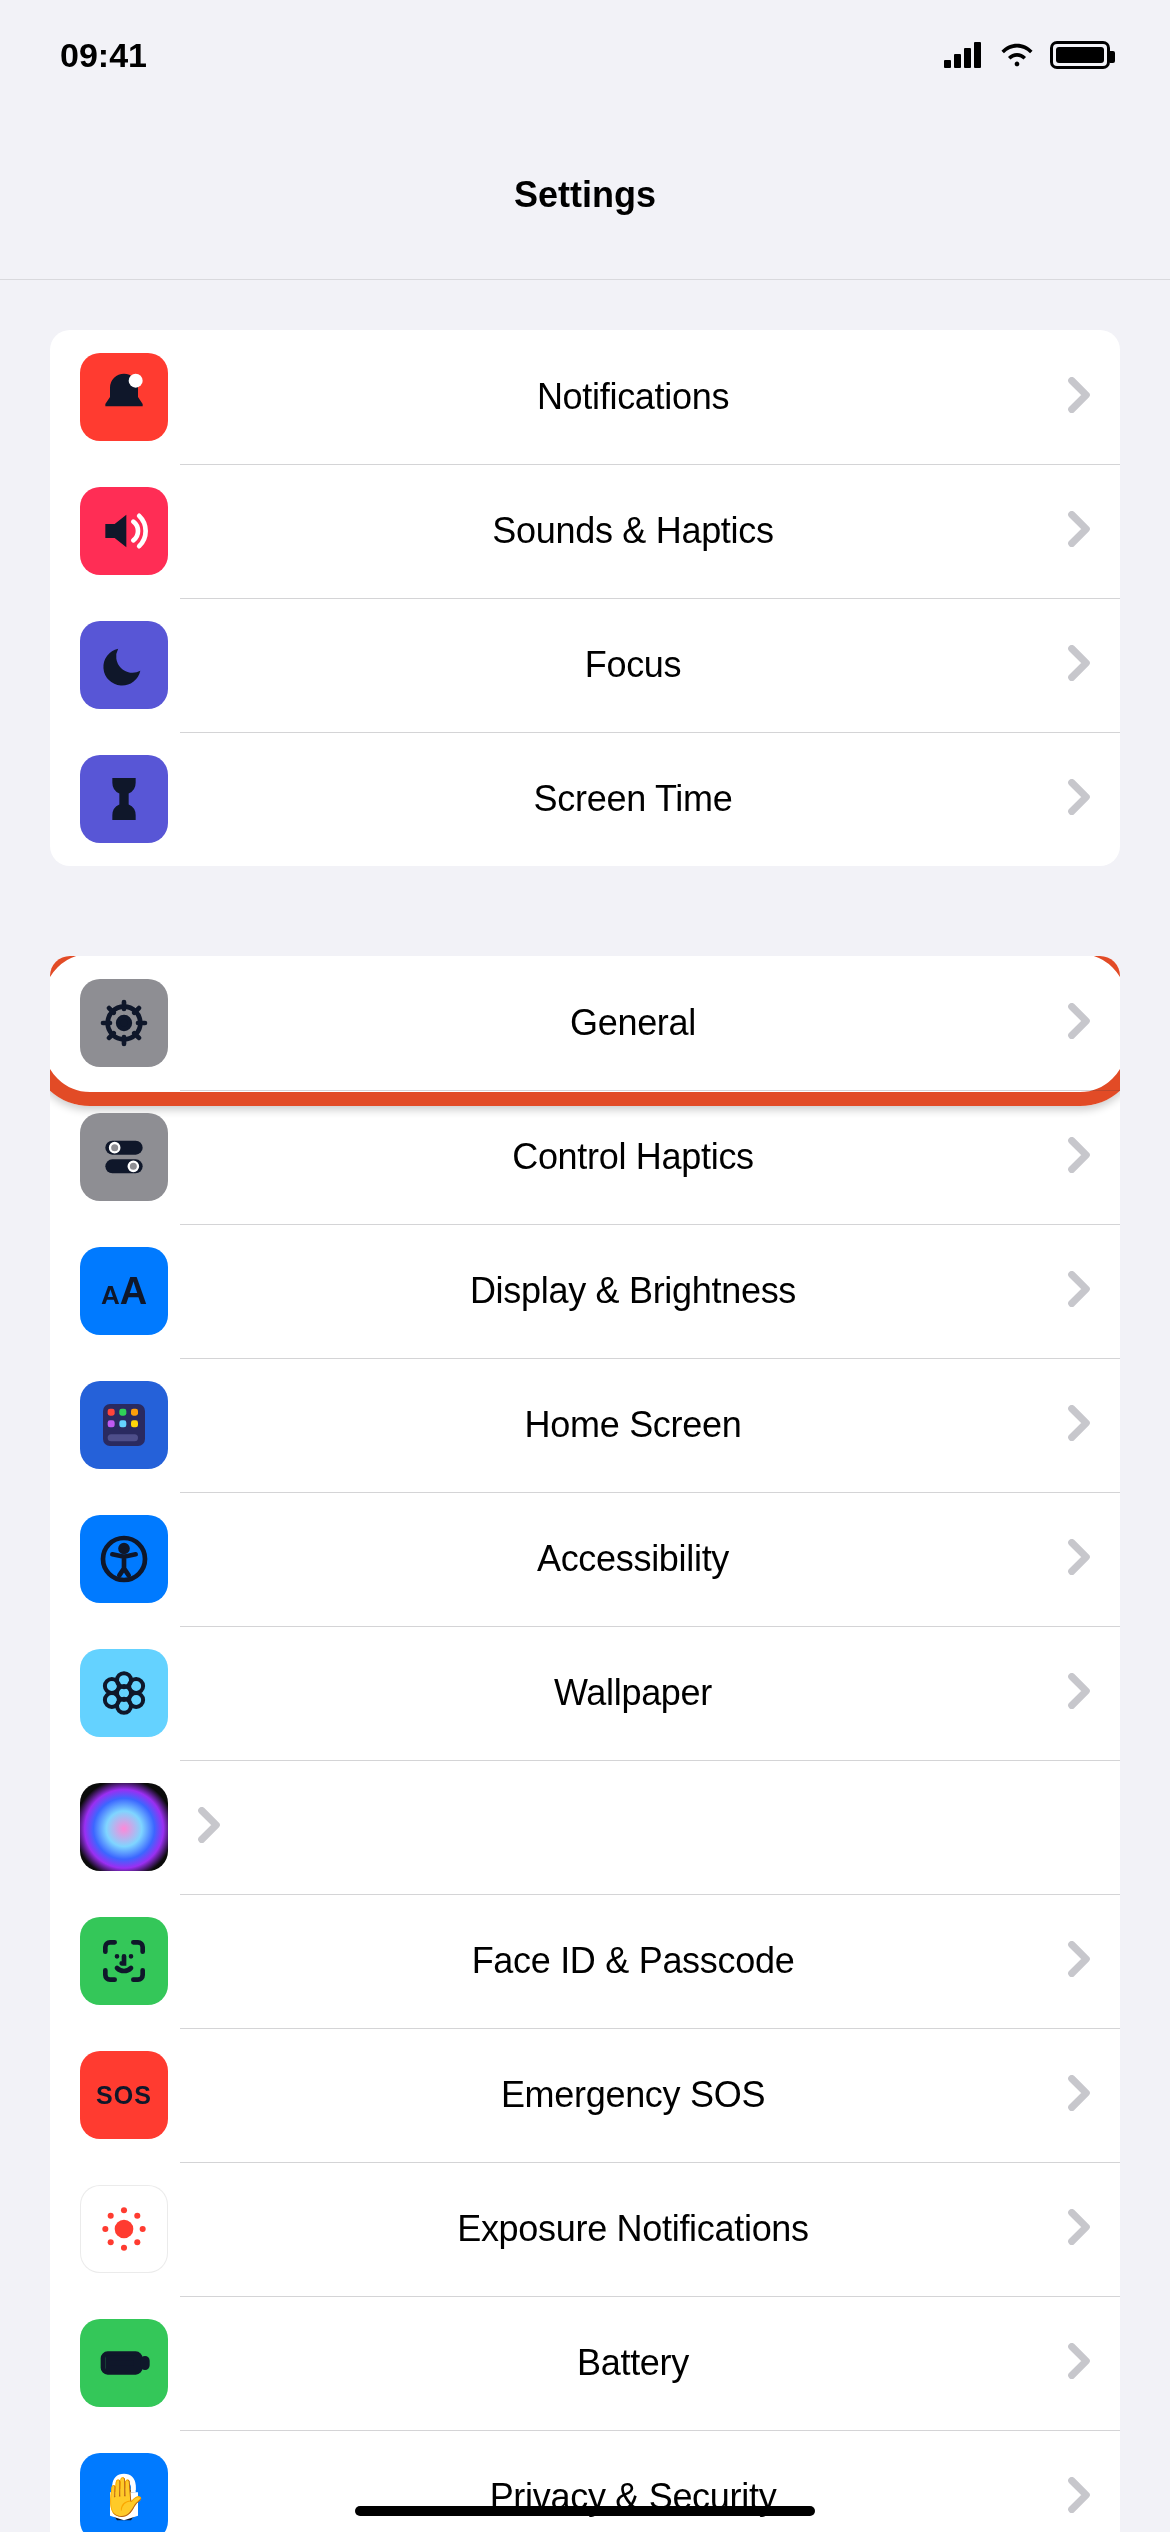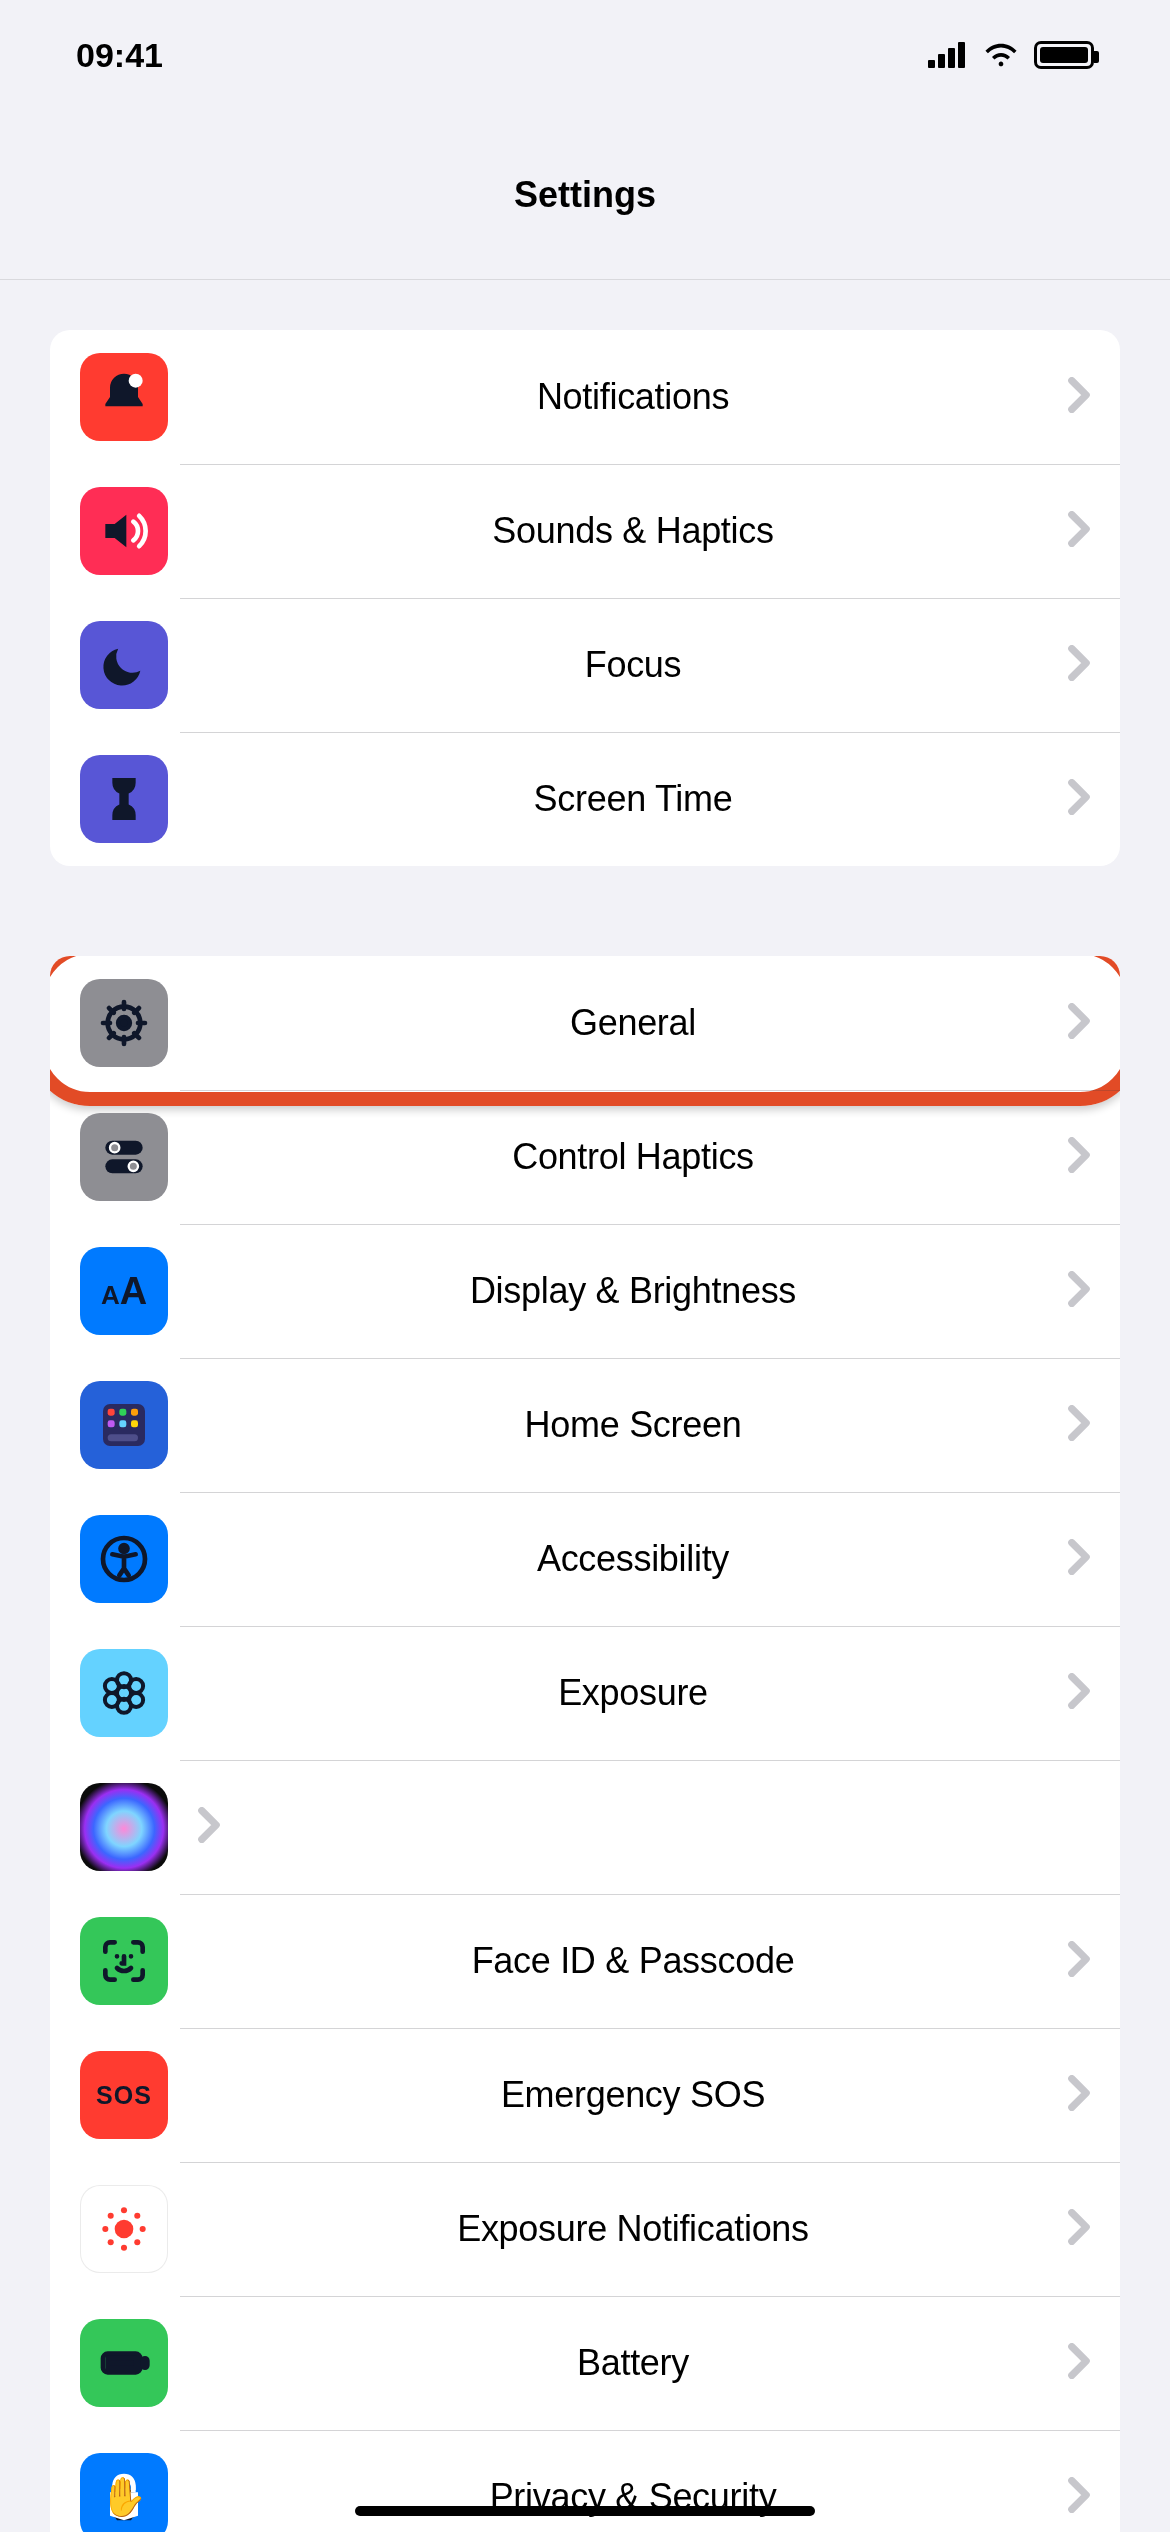--- a/index.html
+++ b/index.html
@@ -11,21 +11,21 @@
     color: #000;
     overflow: hidden;
   }
 
   
   .status-bar {
     height: 110px;
     display: flex;
     align-items: center;
     justify-content: space-between;
-    padding: 0 76px;
+    padding: 0 60px;
     font-size: 34px;
     font-weight: 600;
   }
   .status-right { display: flex; align-items: center; gap: 14px; }
   .cellular-icon { width: 40px; height: 26px; display:flex; align-items:flex-end; gap:3px; }
   .cellular-icon span { display:block; width:7px; background:#000; border-radius:1px;}
   .cellular-icon span:nth-child(1){height:8px;}
   .cellular-icon span:nth-child(2){height:14px;}
   .cellular-icon span:nth-child(3){height:20px;}
   .cellular-icon span:nth-child(4){height:26px;}
@@ -291,21 +291,21 @@
         <svg viewBox="0 0 24 24" fill="none" stroke="currentColor" stroke-width="1.7">
             <circle cx="12" cy="12" r="3"></circle>
             <circle cx="12" cy="6.5" r="3"></circle>
             <circle cx="12" cy="17.5" r="3"></circle>
             <circle cx="6.8" cy="9" r="3"></circle>
             <circle cx="17.2" cy="9" r="3"></circle>
             <circle cx="6.8" cy="15" r="3"></circle>
             <circle cx="17.2" cy="15" r="3"></circle>
           </svg>
       </div>
-      <div class="row-label">Exposure</div>
+      <div class="row-label">Wallpaper</div>
       <div class="chevron"><svg viewBox="0 0 12 20">
             <path d="M2 2l8 8-8 8"></path>
           </svg></div>
     </div>
 
     <div class="row">
       <div class="icon-box bg-siri"></div>
       <div class="chevron"><svg viewBox="0 0 12 20">
             <path d="M2 2l8 8-8 8"></path>
           </svg></div>

